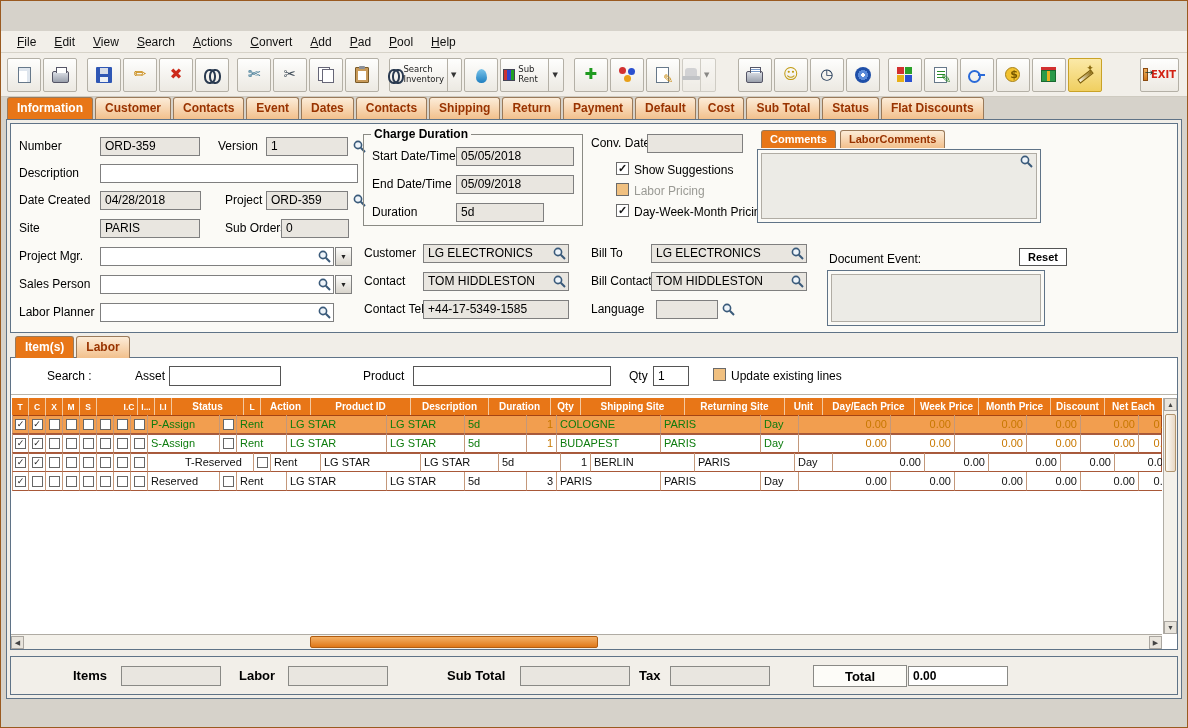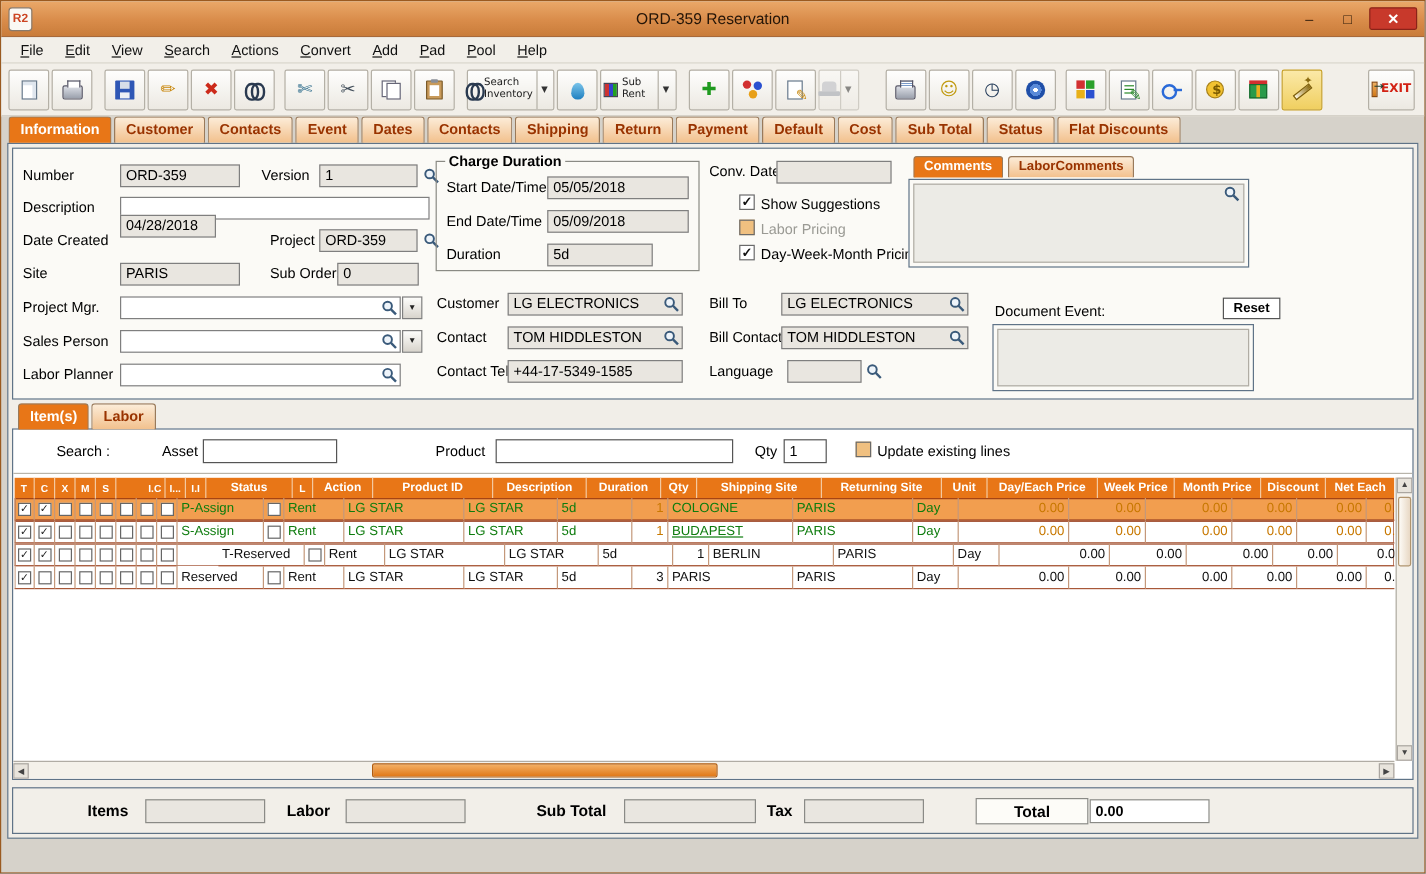--- a/index.html
+++ b/index.html
@@ -154,29 +154,20 @@
   .tfld{position:absolute;top:9px;height:20px;background:#e9e6e0;border:1px solid #8a8a86;font-size:12px;line-height:18px;padding:0 4px}
   .tfld.white{background:#fff;font-weight:bold}
   .totalbox{position:absolute;top:8px;height:22px;border:1px solid #8a8a86;background:#fdfcf8;font-size:13px;font-weight:bold;
     display:flex;align-items:center;justify-content:center}
 </style>
 </head>
 <body>
 
 <div class="window">
 
-  <div class="titlebar">
-    <div class="app-badge">R2</div>
-    <div class="tb-title">ORD-359 Reservation</div>
-    <div class="controls">
-      <button class="wc">–</button>
-      <button class="wc">□</button>
-      <button class="wc close">✕</button>
-    </div>
-  </div>
 
   <div class="menubar">
       <span class="menu-item"><u>F</u>ile</span>
       <span class="menu-item"><u>E</u>dit</span>
       <span class="menu-item"><u>V</u>iew</span>
       <span class="menu-item"><u>S</u>earch</span>
       <span class="menu-item"><u>A</u>ctions</span>
       <span class="menu-item"><u>C</u>onvert</span>
       <span class="menu-item"><u>A</u>dd</span>
       <span class="menu-item"><u>P</u>ad</span>
@@ -303,21 +294,21 @@
           <svg width="15" height="15" viewBox="0 0 15 15">
             <circle cx="6" cy="6" r="3.6" fill="#eef4fa" stroke="#3a5a7a" stroke-width="1.6"></circle>
             <line x1="8.8" y1="8.8" x2="13" y2="13" stroke="#3a5a7a" stroke-width="2"></line>
           </svg>
         </i>
 
       <span class="lbl" style="left:8px;top:42px">Description</span>
       <div class="fld white" style="left:89px;top:40px;width:258px"><span class="v"></span></div>
 
       <span class="lbl" style="left:8px;top:69px">Date Created</span>
-      <div class="fld" style="left:89px;top:55px;width:80px"><span class="v">04/28/2018</span></div>
+      <div class="fld" style="left:89px;top:67px;width:101px"><span class="v">04/28/2018</span></div>
       <span class="lbl" style="left:214px;top:69px">Project</span>
       <div class="fld" style="left:255px;top:67px;width:82px"><span class="v">ORD-359</span></div>
       <i class="mag" style="left:341px;top:69px">
           <svg width="15" height="15" viewBox="0 0 15 15">
             <circle cx="6" cy="6" r="3.6" fill="#eef4fa" stroke="#3a5a7a" stroke-width="1.6"></circle>
             <line x1="8.8" y1="8.8" x2="13" y2="13" stroke="#3a5a7a" stroke-width="2"></line>
           </svg>
         </i>
 
       <span class="lbl" style="left:8px;top:97px">Site</span>
@@ -547,21 +538,21 @@
               </div>
               <div class="td" style="width: 72px;">S-Assign</div>
               <div class="td cbcell" style="width: 17px;">
                 <span class="tcb"></span>
               </div>
               <div class="td" style="width: 50px;">Rent</div>
               <div class="td" style="width: 100px;">LG STAR</div>
               <div class="td" style="width: 78px;">LG STAR</div>
               <div class="td" style="width: 62px;">5d</div>
               <div class="td num right" style="width: 30px;">1</div>
-              <div class="td" style="width: 104px; text-decoration: underline;">BUDAPEST</div>
+              <div class="td" style="width: 104px;">BUDAPEST</div>
               <div class="td" style="width: 100px;">PARIS</div>
               <div class="td" style="width: 38px;">Day</div>
               <div class="td num right" style="width: 92px;">0.00</div>
               <div class="td num right" style="width: 64px;">0.00</div>
               <div class="td num right" style="width: 72px;">0.00</div>
               <div class="td num right" style="width: 54px;">0.00</div>
               <div class="td num right" style="width: 58px;">0.00</div>
               <div class="td num right" style="width: 40px;">0.00</div>
             </div>
             <div class="trow sel fg-black">

